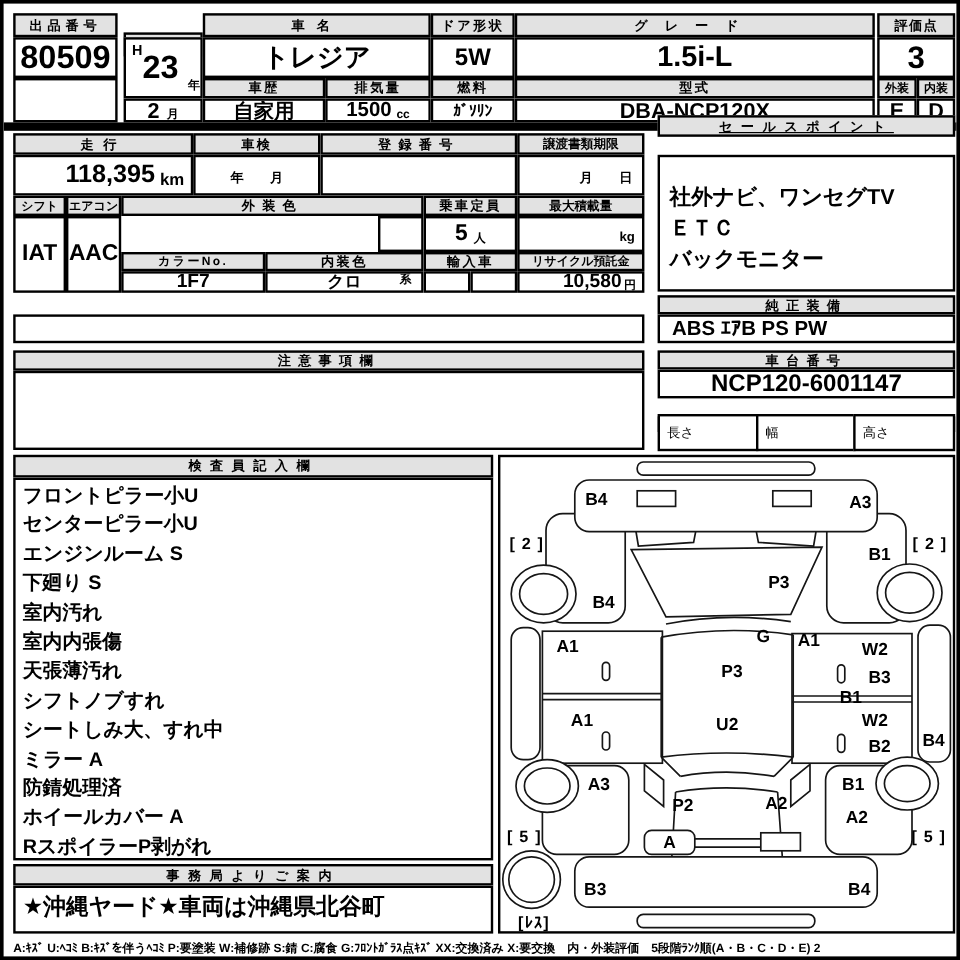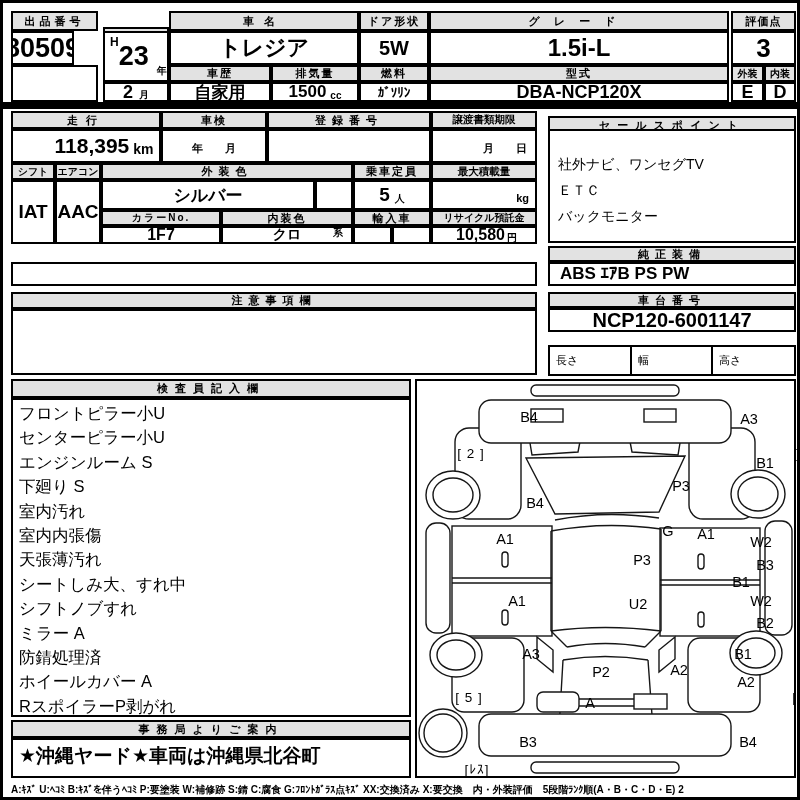--- a/index.html
+++ b/index.html
@@ -4,36 +4,36 @@
 <style>
   html,body{margin:0;padding:0;background:#888;}
   #sheet{position:relative;width:800px;height:800px;background:#fff;border:3px solid #000;box-sizing:border-box;overflow:hidden;
          font-family:"Liberation Sans","DejaVu Sans",sans-serif;color:#000;}
   .h,.c{position:absolute;box-sizing:border-box;border:2px solid #000;display:flex;align-items:center;justify-content:center;overflow:hidden;white-space:nowrap;}
   .h{background:#e2e2e2;font-size:11px;font-weight:bold;letter-spacing:4px;}
   .c{background:#fff;font-weight:bold;}
   .ls0{letter-spacing:0;} .ls2{letter-spacing:2px;} .f10{font-size:10px;}
   .divider{position:absolute;background:#000;}
   .txtbox{flex-direction:column;align-items:flex-start;justify-content:flex-start;}
-  .line16{font-size:14px;font-weight:normal;line-height:26px;}
-  .insline{font-size:16.5px;font-weight:normal;line-height:24.4px;text-align:right;}
+  .line16{font-size:18px;font-weight:bold;line-height:26px;}
+  .insline{font-size:16.5px;font-weight:bold;line-height:24.4px;text-align:right;}
   #diagram{position:absolute;left:412px;top:376px;width:381px;height:399px;border:2px solid #000;box-sizing:border-box;background:#fff;}
   #diagram svg{position:absolute;left:0;top:0;}
   #dlabels{position:absolute;left:0;top:0;right:0;bottom:0;}
-  .dl{position:absolute;transform:translate(-50%,-50%);font-size:14.5px;font-weight:normal;white-space:nowrap;margin-left:32px;}
+  .dl{position:absolute;transform:translate(-50%,-50%);font-size:14.5px;font-weight:bold;white-space:nowrap;}
   .dl.br{font-size:13.5px;letter-spacing:1px;}
   .legend{position:absolute;left:8px;top:780px;width:786px;font-size:10px;font-weight:bold;white-space:nowrap;}
 </style>
 </head>
 <body>
 
 <div id="sheet">
 
   <div class="h" style="left:8px;top:8px;width:87px;height:20px;">出品番号</div>
-  <div class="c" style="left:8px;top:28px;width:63px;height:34px;font-size:27px;">80509</div>
+  <div class="c" style="left:8px;top:28px;width:87px;height:34px;font-size:27px;">80509</div>
   <div class="c" style="left:8px;top:62px;width:87px;height:37px;"></div>
 
   <div class="h ls2" style="left:100px;top:24px;width:66px;height:20px;padding-left:36px;">初度登録</div>
   <div class="c" style="left:100px;top:28px;width:66px;height:51px;justify-content:flex-start;padding:2px 5px;">
     <span style="font-size:12px;align-self:flex-start;">H</span>
     <span style="font-size:27px;line-height:1;">23</span>
     <span style="font-size:10px;align-self:flex-end;margin-left:8px;">年</span>
   </div>
   <div class="c" style="left:100px;top:79px;width:66px;height:20px;gap:6px;">
     <span style="font-size:18px;">2</span>
@@ -85,21 +85,20 @@
   <div class="c" style="left:264px;top:126px;width:164px;height:34px;"></div>
   <div class="h ls0" style="left:428px;top:108px;width:106px;height:18px;font-size:10.5px;">譲渡書類期限</div>
   <div class="c" style="left:428px;top:126px;width:106px;height:34px;font-size:11px;align-items:flex-end;justify-content:flex-end;padding:0 8px 5px 0;">月　　日</div>
 
   <div class="h ls0 f10" style="left:8px;top:160px;width:44px;height:17px;">シフト</div>
   <div class="h ls0 f10" style="left:52px;top:160px;width:46px;height:17px;">エアコン</div>
   <div class="c" style="left:8px;top:177px;width:44px;height:64px;font-size:19px;">IAT</div>
   <div class="c" style="left:52px;top:177px;width:46px;height:64px;font-size:19px;">AAC</div>
 
   <div class="h" style="left:98px;top:160px;width:252px;height:17px;letter-spacing:6px;">外装色</div>
-  <div class="c" style="left:98px;top:177px;width:214px;height:30px;font-size:17px;">シルバー</div>
   <div class="c" style="left:312px;top:177px;width:38px;height:30px;"></div>
 
   <div class="h ls2" style="left:350px;top:160px;width:78px;height:17px;">乗車定員</div>
   <div class="c" style="left:350px;top:177px;width:78px;height:30px;gap:5px;">
     <span style="font-size:19px;">5</span>
     <span style="font-size:10px;margin-top:8px;">人</span>
   </div>
   <div class="h ls0" style="left:428px;top:160px;width:106px;height:17px;font-size:10.5px;">最大積載量</div>
   <div class="c" style="left:428px;top:177px;width:106px;height:30px;font-size:11px;justify-content:flex-end;align-items:flex-end;padding:0 6px 4px 0;">kg</div>
 
@@ -107,30 +106,30 @@
   <div class="c" style="left:98px;top:223px;width:120px;height:18px;font-size:16px;">1F7</div>
   <div class="h ls2" style="left:218px;top:207px;width:132px;height:16px;">内装色</div>
   <div class="c" style="left:218px;top:223px;width:132px;height:18px;">
     <span style="font-size:14px;">クロ</span>
     <span style="font-size:10px;position:absolute;right:8px;bottom:2px;">系</span>
   </div>
   <div class="h ls2" style="left:350px;top:207px;width:78px;height:16px;">輸入車</div>
   <div class="c" style="left:350px;top:223px;width:39px;height:18px;"></div>
   <div class="c" style="left:389px;top:223px;width:39px;height:18px;"></div>
   <div class="h ls0" style="left:428px;top:207px;width:106px;height:16px;font-size:10px;">リサイクル預託金</div>
-  <div class="c" style="left:428px;top:223px;width:106px;height:18px;justify-content:flex-end;padding-right:18px;gap:2px;">
+  <div class="c" style="left:428px;top:223px;width:106px;height:18px;justify-content:flex-end;padding-right:5px;gap:2px;">
     <span style="font-size:16px;">10,580</span>
     <span style="font-size:10px;margin-top:5px;">円</span>
   </div>
 
   <div class="c" style="left:8px;top:259px;width:526px;height:24px;"></div>
   <div class="h" style="left:8px;top:289px;width:526px;height:17px;letter-spacing:6px;">注意事項欄</div>
   <div class="c" style="left:8px;top:306px;width:526px;height:66px;"></div>
 
-  <div class="h" style="left:545px;top:113px;width:248px;height:18px;letter-spacing:7px;text-decoration:underline;">セールスポイント</div>
+  <div class="h" style="left:545px;top:93px;width:248px;height:18px;letter-spacing:7px;text-decoration:underline;">セールスポイント</div>
   <div class="c txtbox" style="left:545px;top:126px;width:248px;height:114px;padding:20px 8px 0 8px;">
     <div class="line16">社外ナビ、ワンセグTV</div>
     <div class="line16">ＥＴＣ</div>
     <div class="line16">バックモニター</div>
   </div>
 
   <div class="h" style="left:545px;top:243px;width:248px;height:16px;letter-spacing:6px;">純正装備</div>
   <div class="c" style="left:545px;top:259px;width:248px;height:24px;justify-content:flex-start;padding-left:10px;font-size:17px;">ABS ｴｱB PS PW</div>
 
   <div class="h" style="left:545px;top:289px;width:248px;height:16px;letter-spacing:6px;">車台番号</div>
@@ -143,22 +142,22 @@
 
   <div class="h" style="left:8px;top:376px;width:400px;height:19px;letter-spacing:7px;">検査員記入欄</div>
   <div class="c txtbox" style="left:8px;top:395px;width:400px;height:319px;padding:1px 6px;">
     <div class="insline">フロントピラー小U</div>
     <div class="insline">センターピラー小U</div>
     <div class="insline">エンジンルーム S</div>
     <div class="insline">下廻り S</div>
     <div class="insline">室内汚れ</div>
     <div class="insline">室内内張傷</div>
     <div class="insline">天張薄汚れ</div>
+    <div class="insline">シフトノブすれ</div>
     <div class="insline">シートしみ大、すれ中</div>
-    <div class="insline">シフトノブすれ</div>
     <div class="insline">ミラー A</div>
     <div class="insline">防錆処理済</div>
     <div class="insline">ホイールカバー A</div>
     <div class="insline">RスポイラーP剥がれ</div>
   </div>
 
   <div class="h" style="left:8px;top:717px;width:400px;height:18px;letter-spacing:7px;">事務局よりご案内</div>
   <div class="c" style="left:8px;top:735px;width:400px;height:40px;justify-content:flex-start;padding-left:6px;font-size:19px;align-items:flex-start;padding-top:3px;text-align:right;">★沖縄ヤード★車両は沖縄県北谷町</div>
 
   <div id="diagram">

